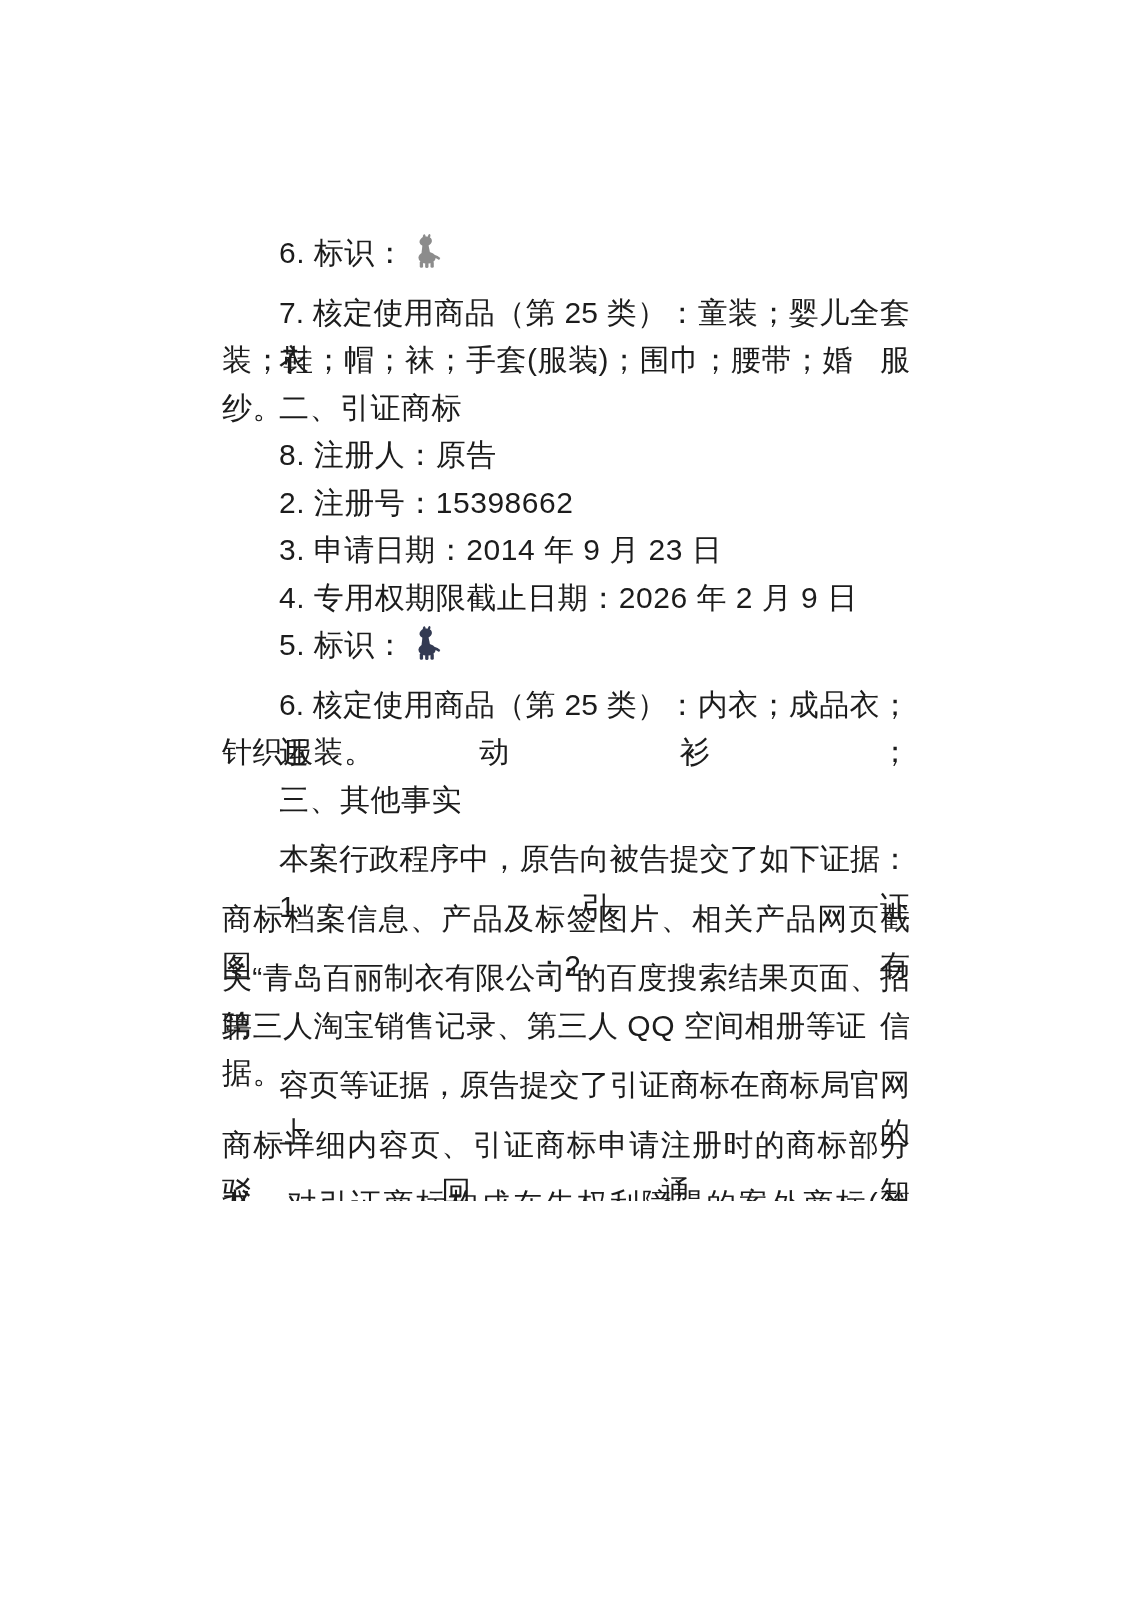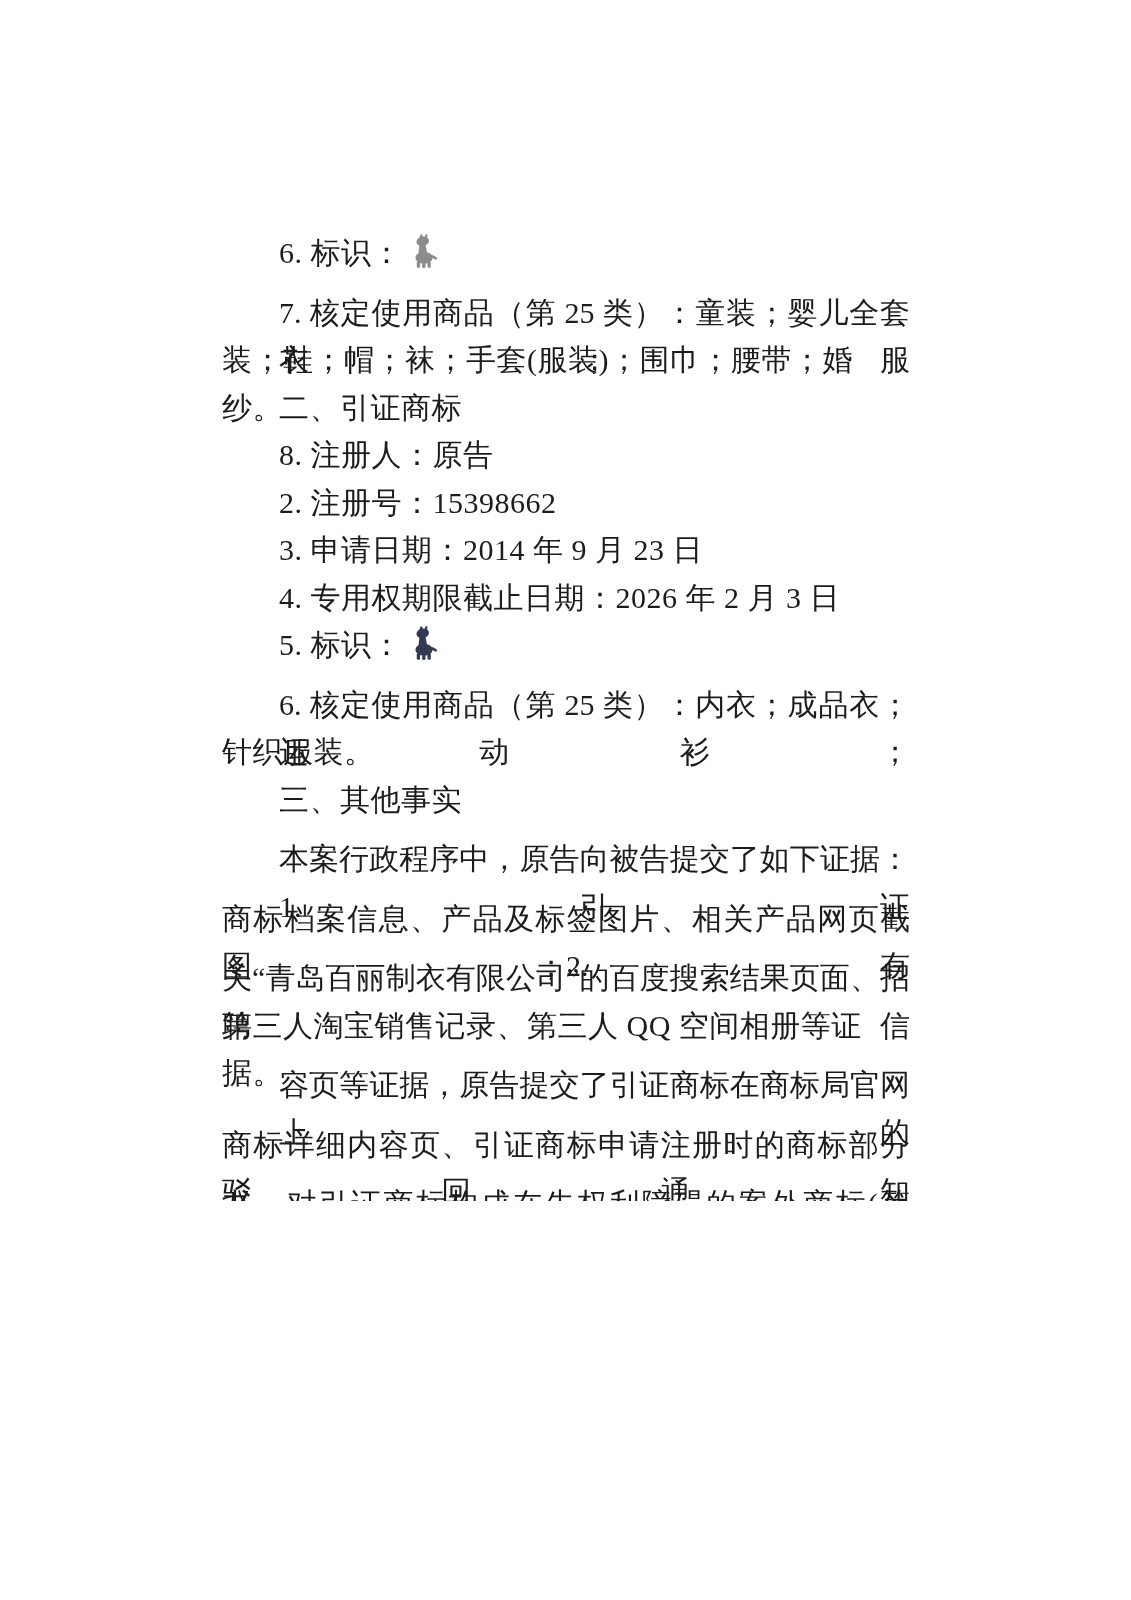--- a/index.html
+++ b/index.html
@@ -6,21 +6,21 @@
     margin: 0;
     padding: 0;
     background: #ffffff;
   }
   .page {
     position: relative;
     width: 1131px;
     height: 1201px;
     background: #ffffff;
     overflow: hidden;
-    font-family: Liberation Serif, serif;
+    font-family: Liberation Sans, sans-serif;
     color: #1c1c1c;
   }
   .content {
     position: absolute;
     left: 222px;
     top: 229px;
     width: 688px;
   }
   .line {
     height: 47.5px;
@@ -76,21 +76,21 @@
               <rect x="12.4" y="31.4" width="3.7" height="6.4" rx="1.7"></rect>
               <rect x="18.3" y="30.4" width="3.7" height="7.2" rx="1.7"></rect>
             </g>
           </svg></span></div>
       <div class="line ind just"><span>7. 核定使用商品（第 25 类）：童装；婴儿全套衣；服</span></div>
       <div class="line"><span>装；鞋；帽；袜；手套(服装)；围巾；腰带；婚纱。</span></div>
       <div class="line ind"><span>二、引证商标</span></div>
       <div class="line ind"><span>8. 注册人：原告</span></div>
       <div class="line ind"><span>2. 注册号：15398662</span></div>
       <div class="line ind"><span>3. 申请日期：2014 年 9 月 23 日</span></div>
-      <div class="line ind"><span>4. 专用权期限截止日期：2026 年 2 月 3 日</span></div>
+      <div class="line ind"><span>4. 专用权期限截止日期：2026 年 2 月 9 日</span></div>
       <div class="line ind"><span>5. 标识：</span><span class="tm-logo"><svg viewBox="0 0 30 38" xmlns="http://www.w3.org/2000/svg">
             <g fill="#333a52">
               <path d="M9.8,2.4 Q10.6,-0.6 12.2,0.6 Q13.5,1.7 12.6,4.6 L10.2,5.2 Z"></path>
               <path d="M15.4,2.2 Q16.5,-0.8 17.9,0.4 Q19.0,1.5 17.5,4.4 L15.0,4.9 Z"></path>
               <ellipse cx="13" cy="8.2" rx="7" ry="5.3" transform="rotate(-12 13 8.2)"></ellipse>
               <path d="M9.6,10.5 L8.0,24.5 L18.6,24.5 L15.9,11.5 Z"></path>
               <ellipse cx="14.5" cy="26.5" rx="9.6" ry="6.6"></ellipse>
               <path d="M22.5,23.3 Q26.6,24.3 29.2,26.9 L27.9,29.1 Q24.4,26.5 21.4,26.1 Z"></path>
               <rect x="6.4" y="30" width="3.7" height="7.6" rx="1.7"></rect>
               <rect x="12.4" y="31.4" width="3.7" height="6.4" rx="1.7"></rect>

